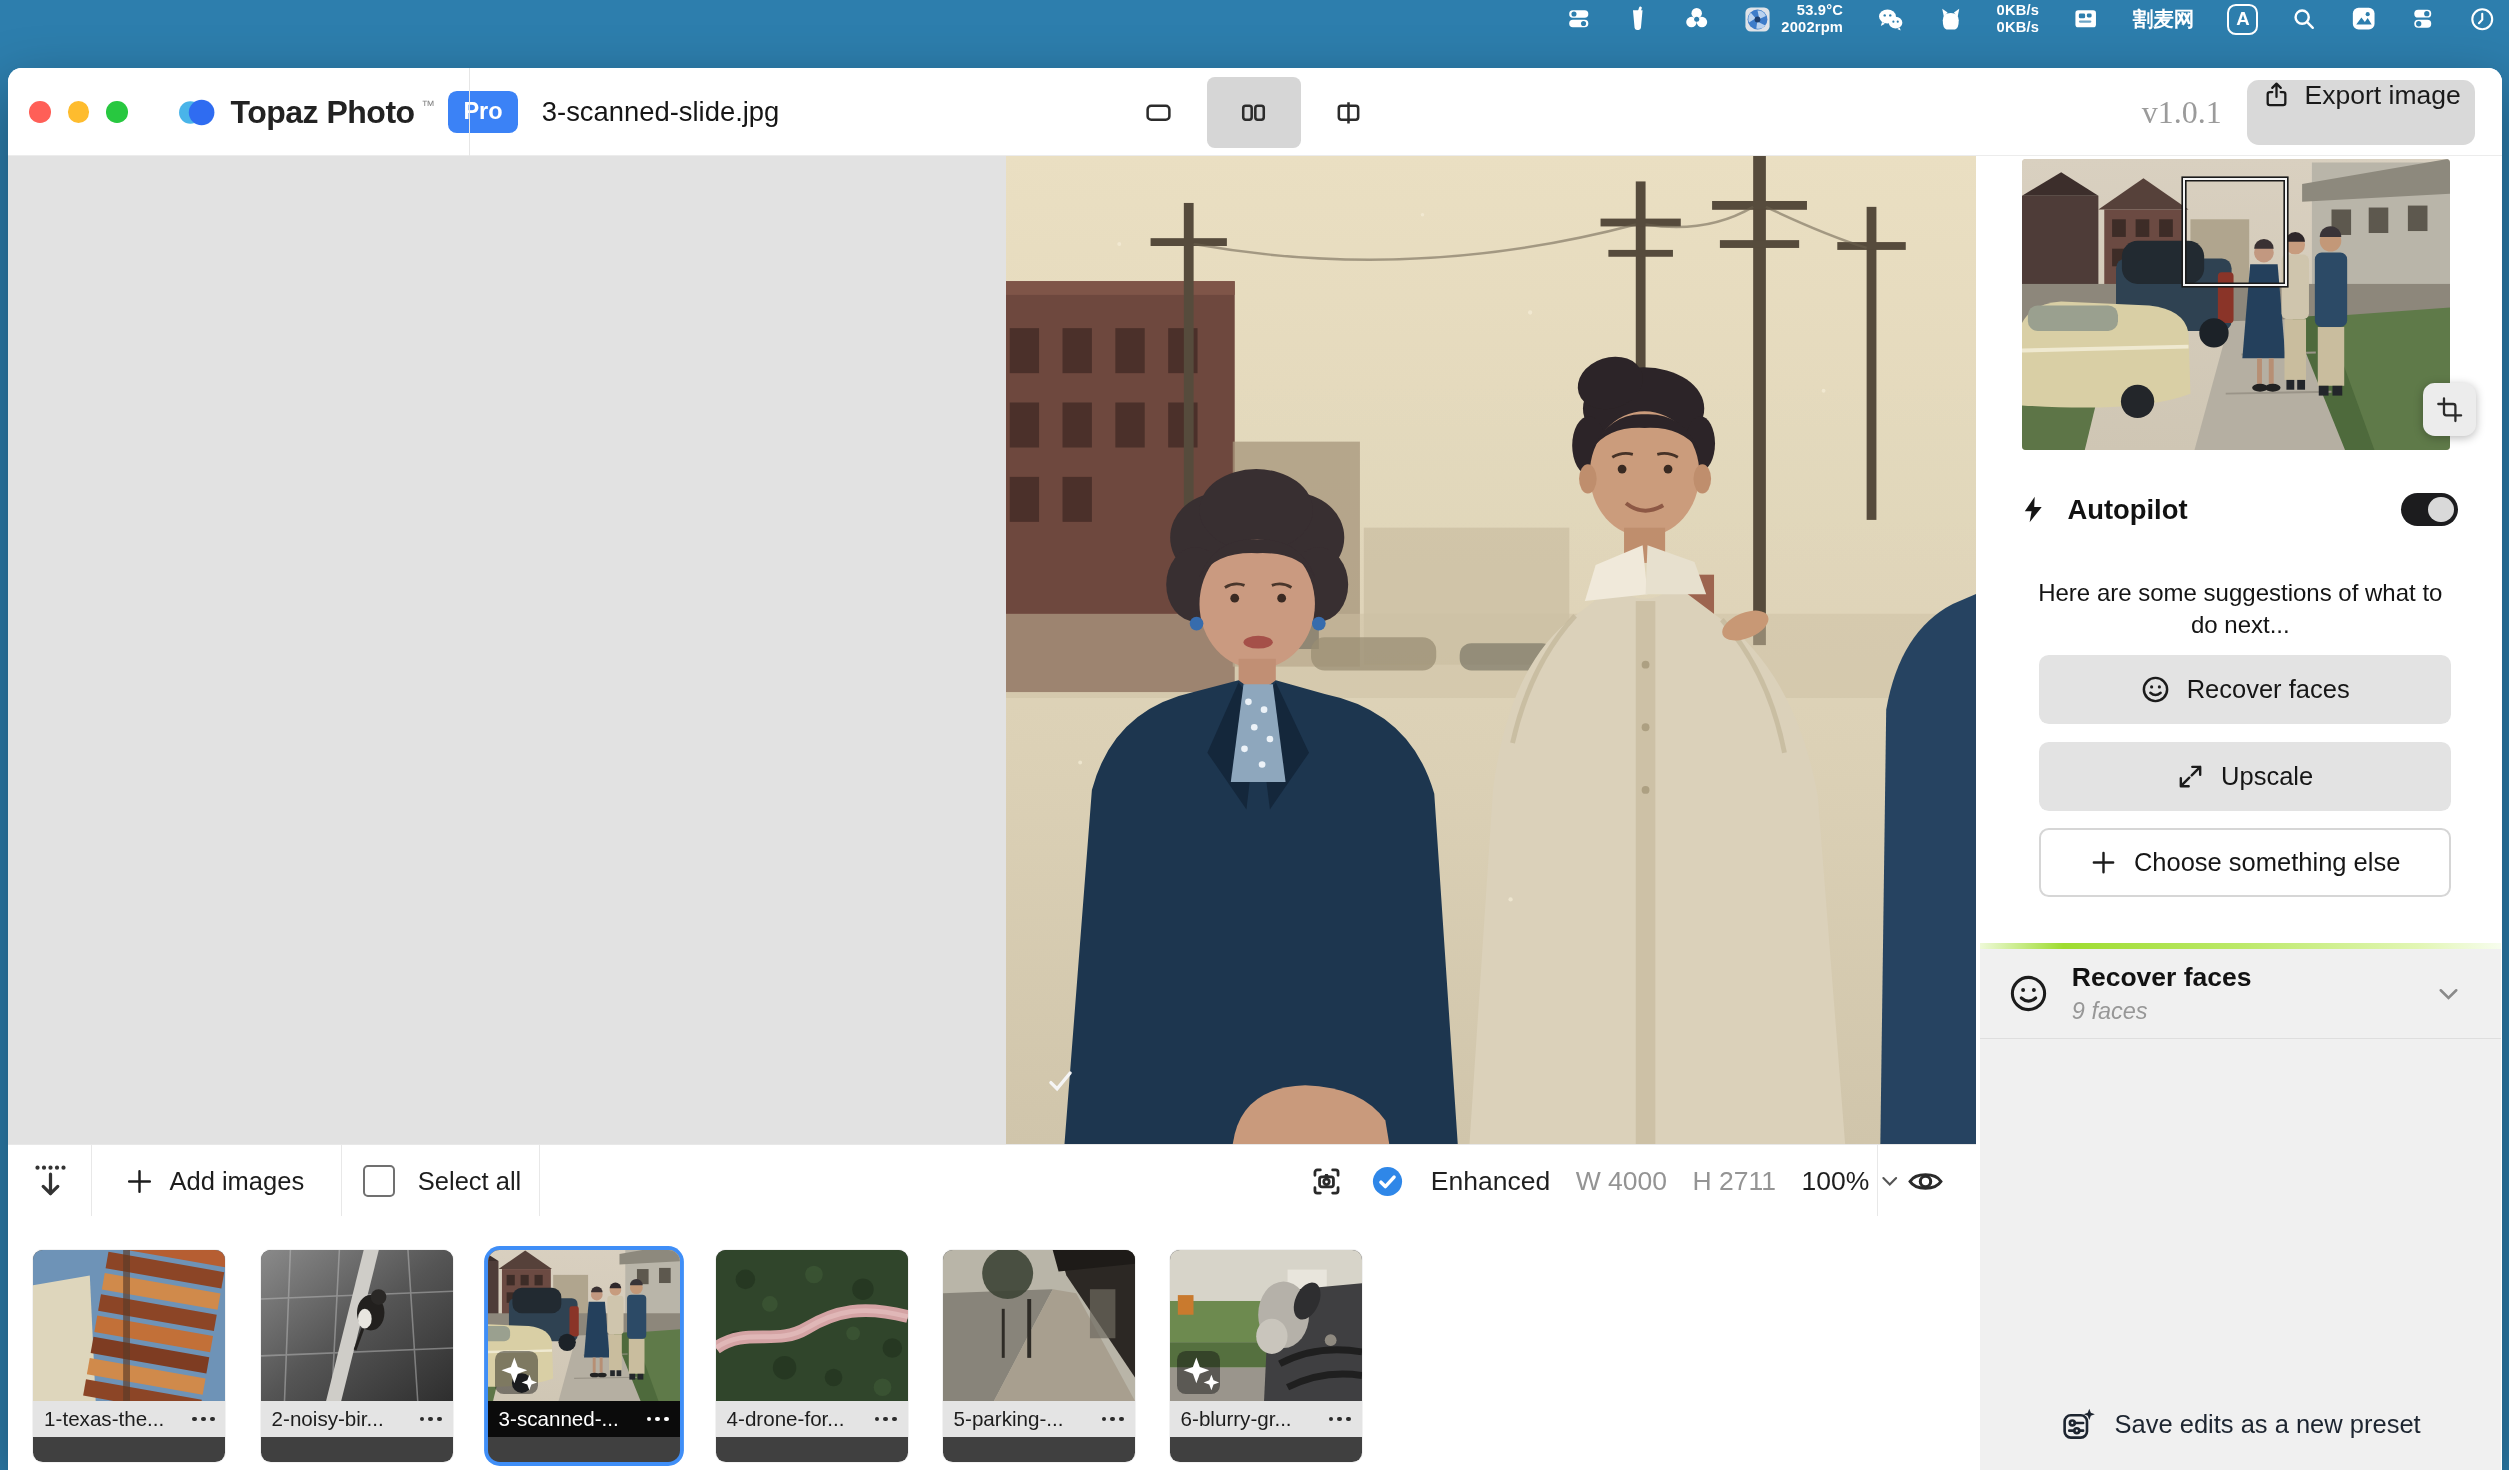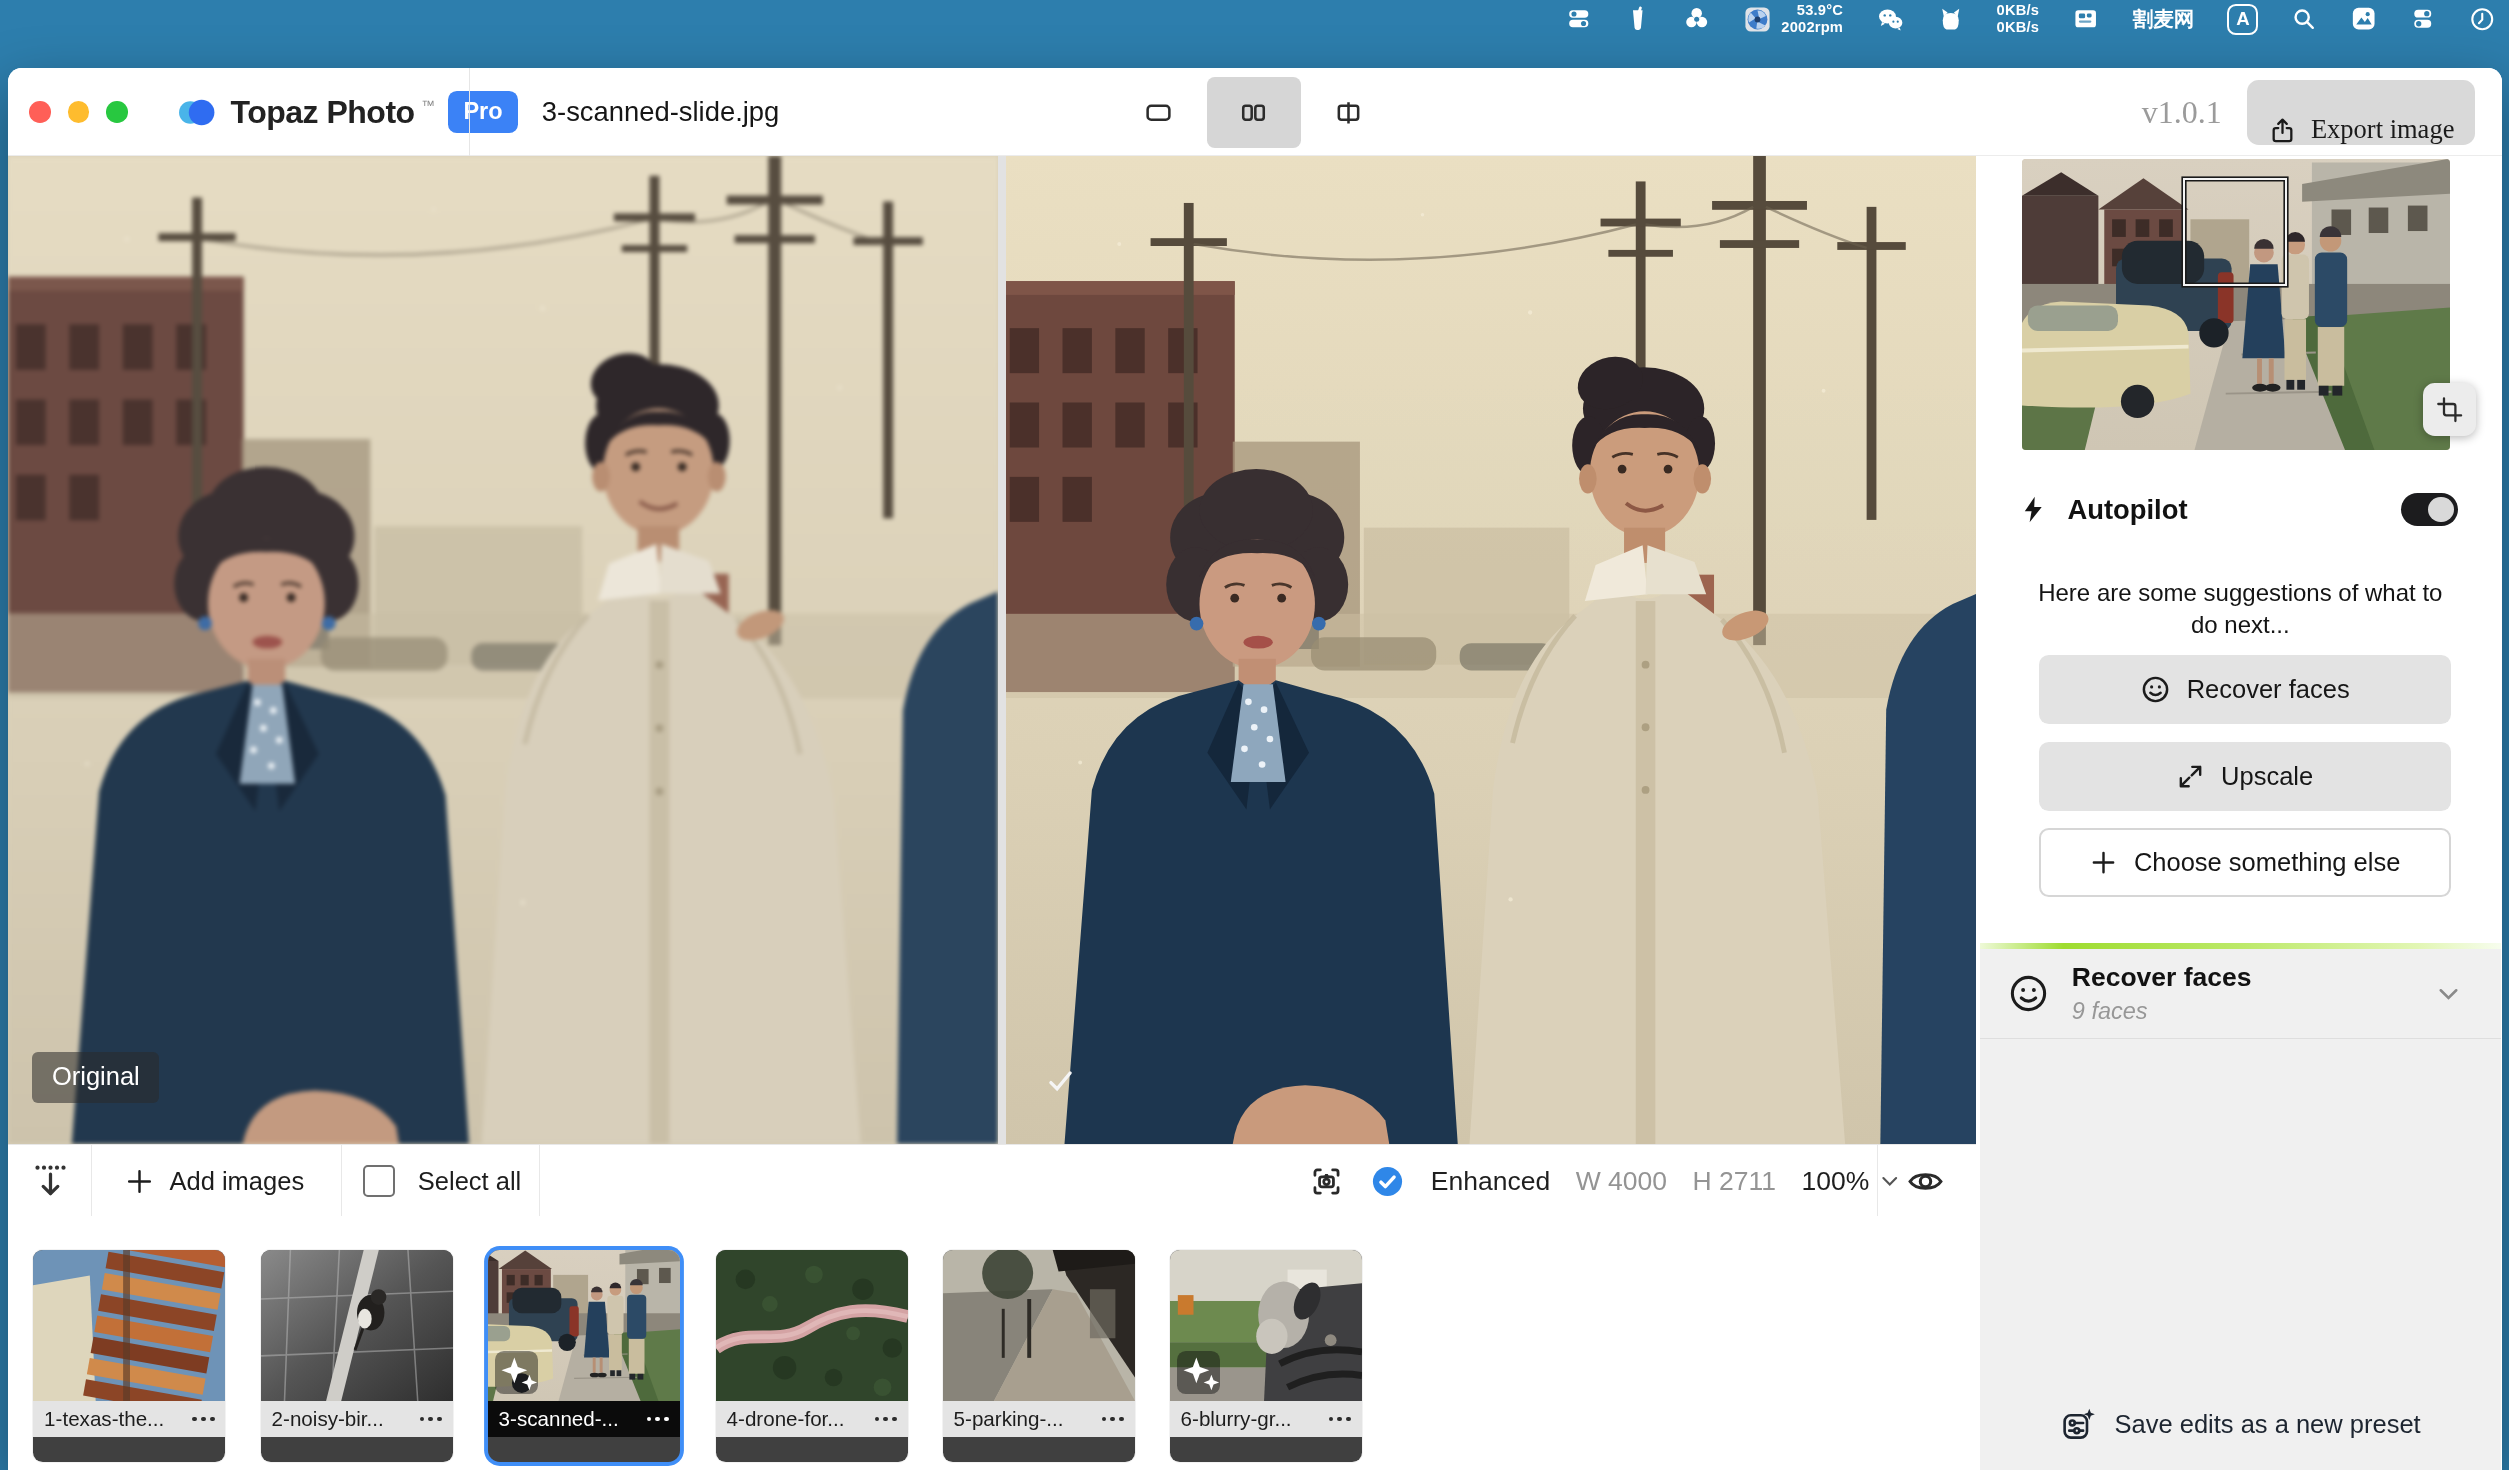--- a/index.html
+++ b/index.html
@@ -34,22 +34,22 @@
   .pro-badge { background:#3b82f6; color:#fff; font-size:23.5px; font-weight:700;
     padding:6.9px 15.7px 7.8px; border-radius:8.8px; }
   .tb-sep { top:0; height:88px; width:1px; background:#e6e6e6; }
   #filename { left:534px; top:0; height:88px; line-height:88px; font-size:27.4px; color:#161616; }
   #view-switch { left:1104px; top:8.8px; display:flex; gap:1px; }
   .view-btn { width:94px; height:71px; border-radius:7.8px; display:flex;
     align-items:center; justify-content:center; background:transparent; }
   .view-btn.sel { background:#d6d6d6; }
   #version { right:280px; top:0; height:72px; line-height:88px; font-size:32px; color:#9b9b9b;font-family:Liberation Serif, serif; }
   #export-btn { right:26.5px; top:11.8px; width:228px; height:65px; background:#d9d9d9;
-    border-radius:11.8px; display:flex; align-items:flex-end; justify-content:center; gap:13.7px;
-    font-size:26.5px; color:#1a1a1a;font-family:Liberation Serif, serif; }
+    border-radius:11.8px; display:flex; align-items:flex-start; justify-content:center; gap:13.7px;
+    font-size:26.5px; color:#1a1a1a; }
 
   
   #viewer { top:88px; left:0; width:1968px; height:988px; background:#e2e2e2; }
   .pane { position:absolute; top:0; height:988px; overflow:hidden; background:#d9cfb6; }
   #pane-orig { left:0; width:990px; }
   #pane-enh  { left:998px; width:970px; }
   .scene { width:100%; height:100%; display:block; }
   #pane-orig .scene { filter:blur(2.3px) saturate(.95); }
   #pane-enh  .scene { filter:saturate(1.06) contrast(1.03); }
   #orig-chip { left:24.5px; bottom:41px; background:rgba(42,42,42,.55); color:#fff;
@@ -464,26 +464,20 @@
       <div id="export-btn" class="abs">
         <svg width="29" height="29" viewBox="0 0 24 24" fill="none" stroke="#1a1a1a" stroke-width="1.9" stroke-linecap="round" stroke-linejoin="round">
           <path d="M12 14 V3.5 M8.5 6.5 L12 3 l3.5 3.5"></path>
           <path d="M8.5 10 H6.5 a1.8 1.8 0 0 0 -1.8 1.8 V19 a1.8 1.8 0 0 0 1.8 1.8 h11 a1.8 1.8 0 0 0 1.8 -1.8 v-7.2 a1.8 1.8 0 0 0 -1.8 -1.8 h-2"></path>
         </svg>
         <span>Export image</span>
       </div>
     </div>
 
     <div id="viewer" class="abs">
-      <div id="pane-orig" class="pane">
-        <svg class="scene" viewBox="0 0 1000 1010" preserveAspectRatio="xMidYMid slice">
-            <use href="#mainscene"></use>
-          </svg>
-        <div id="orig-chip" class="abs">Original</div>
-      </div>
       <div id="pane-enh" class="pane">
         <svg class="scene" viewBox="0 0 1000 1010" preserveAspectRatio="xMidYMid slice">
             <use href="#mainscene"></use>
           </svg>
         <div id="enh-check" class="abs">
           <svg width="35" height="33" viewBox="0 0 24 24" fill="none" stroke="#f5f5f5" stroke-width="2.4" stroke-linecap="round">
               <path d="M5 13.5 l4.5 4.5 L19 6.5"></path>
             </svg>
         </div>
       </div>

